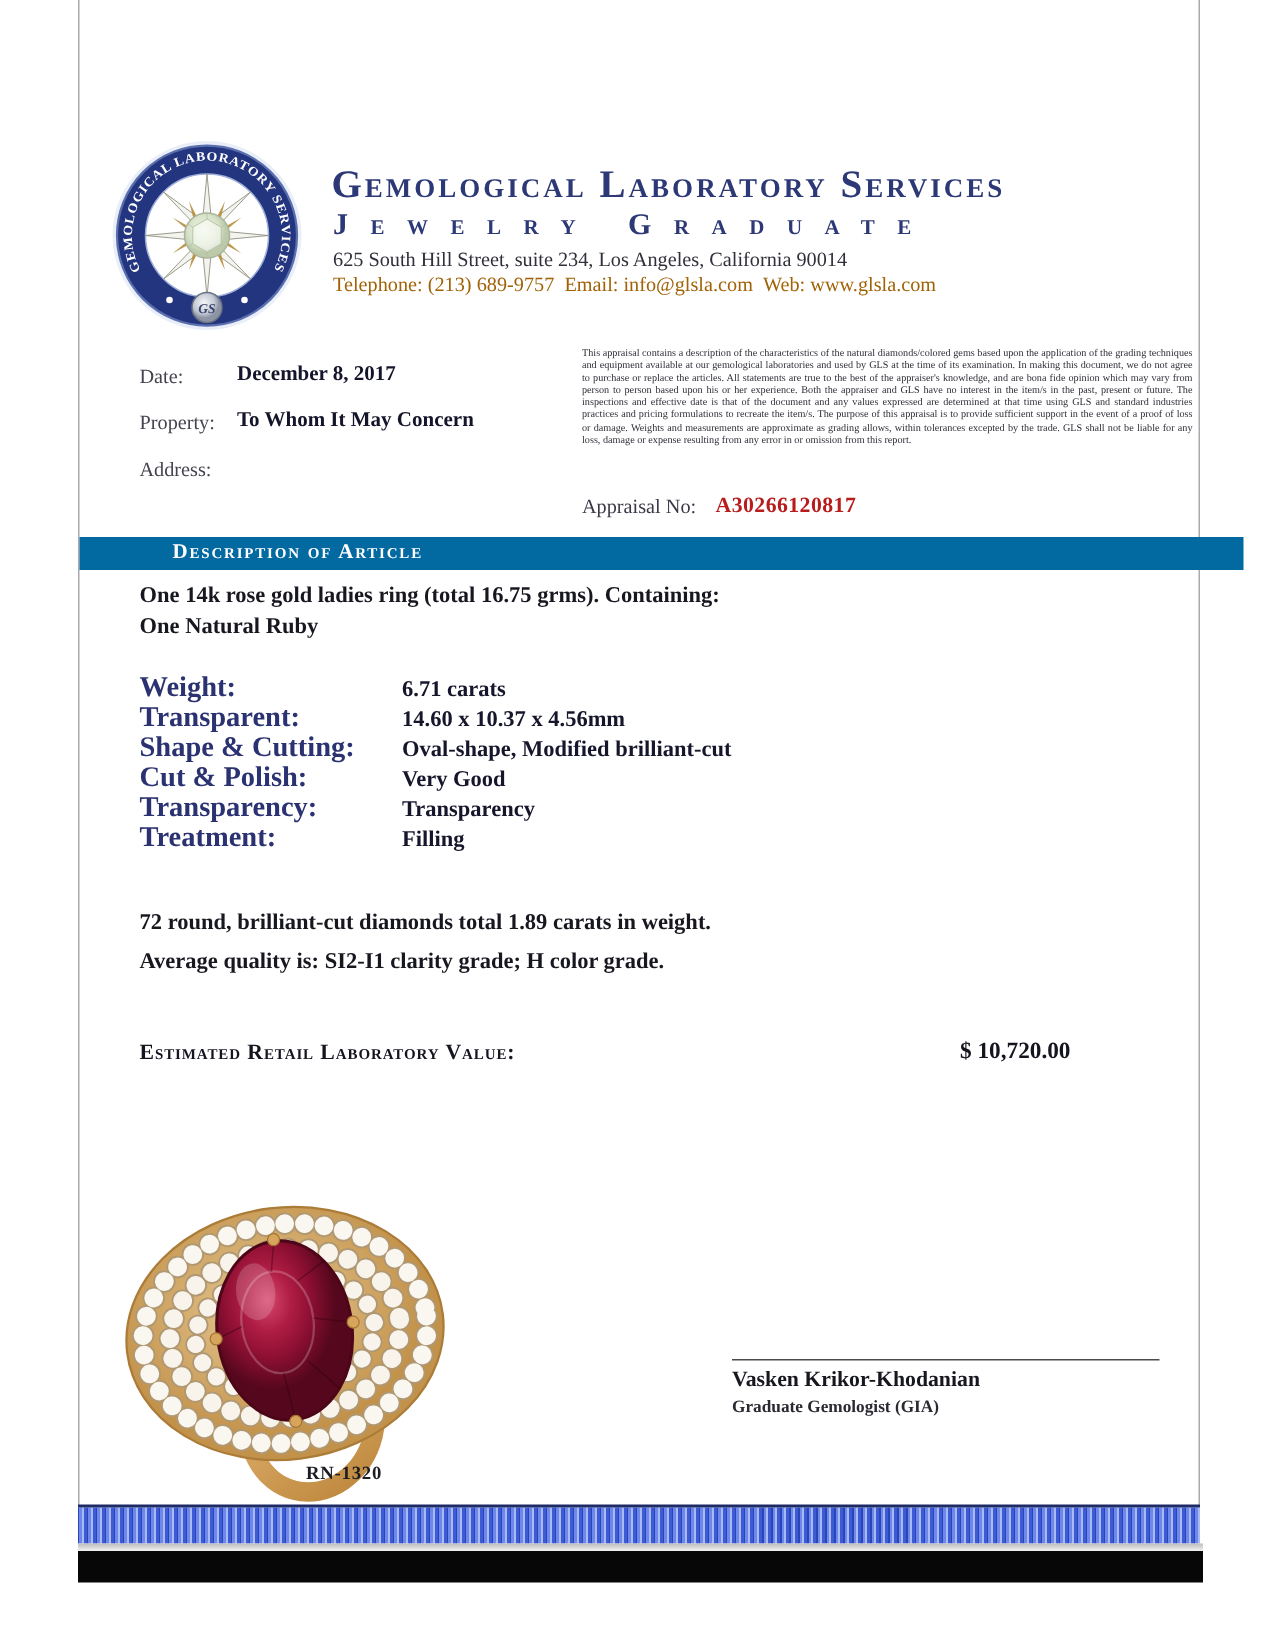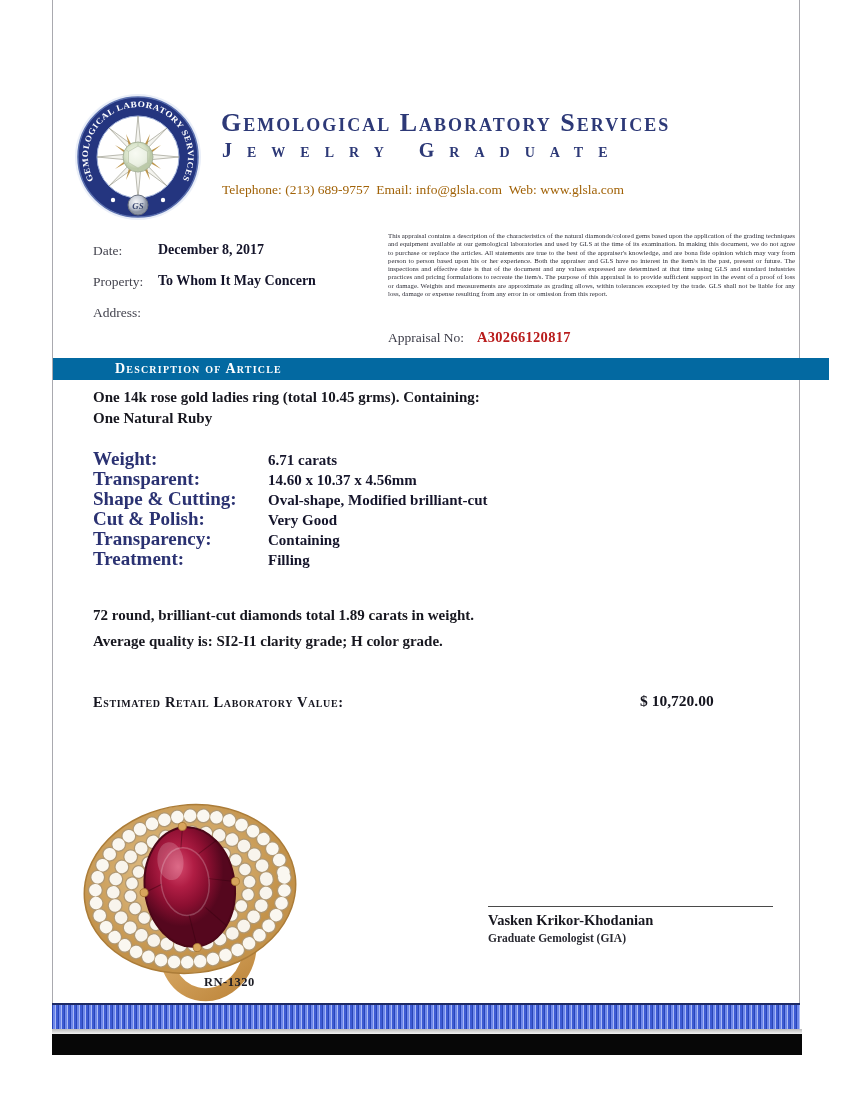--- a/index.html
+++ b/index.html
@@ -118,56 +118,57 @@
         <line x1="65" y1="75" x2="65" y2="79"></line>
       <line x1="55.5" y1="69.5" x2="52" y2="72"></line>
         <line x1="55.5" y1="58.5" x2="52" y2="56"></line>
     </g>
     <circle cx="65" cy="112" r="10" fill="url(#medG)" stroke="#6b7280" stroke-width="1"></circle>
     <text x="65" y="115.5" text-anchor="middle" font-size="9" font-style="italic" font-weight="bold" fill="#39466f" font-family="Liberation Serif, serif">GS</text>
   </svg>
 
   <div class="abs org-name">Gemological Laboratory Services</div>
   <div class="abs org-sub">Jewelry Graduate</div>
+  <div class="abs org-addr">625 South Hill Street, suite 234, Los Angeles, California 90014</div>
   <div class="abs org-contact">Telephone: (213) 689-9757 &nbsp;Email: info@glsla.com &nbsp;Web: www.glsla.com</div>
 
   <div class="abs meta-label" style="left:93px;top:243px;">Date:</div>
   <div class="abs meta-value" style="left:158px;top:242px;">December 8, 2017</div>
   <div class="abs meta-label" style="left:93px;top:274px;">Property:</div>
   <div class="abs meta-value" style="left:158px;top:273px;">To Whom It May Concern</div>
   <div class="abs meta-label" style="left:93px;top:305px;">Address:</div>
   <div class="abs meta-value" style="left:158px;top:304px;"></div>
 
   <div class="abs disclaimer">This appraisal contains a description of the characteristics of the natural diamonds/colored gems based upon the application of the grading techniques and equipment available at our gemological laboratories and used by GLS at the time of its examination. In making this document, we do not agree to purchase or replace the articles. All statements are true to the best of the appraiser's knowledge, and are bona fide opinion which may vary from person to person based upon his or her experience. Both the appraiser and GLS have no interest in the item/s in the past, present or future. The inspections and effective date is that of the document and any values expressed are determined at that time using GLS and standard industries practices and pricing formulations to recreate the item/s. The purpose of this appraisal is to provide sufficient support in the event of a proof of loss or damage. Weights and measurements are approximate as grading allows, within tolerances excepted by the trade. GLS shall not be liable for any loss, damage or expense resulting from any error in or omission from this report.</div>
 
   <div class="abs appr-label">Appraisal No:</div>
   <div class="abs appr-value">A30266120817</div>
 
   <div class="abs desc-bar">
     <div class="desc-bar-title">Description of Article</div>
   </div>
 
-  <div class="abs body-bold intro1">One 14k rose gold ladies ring (total 10.45 grms). Containing:</div>
+  <div class="abs body-bold intro1">One 14k rose gold ladies ring (total 16.75 grms). Containing:</div>
   <div class="abs body-bold intro2">One Natural Ruby</div>
 
   <div class="abs attrs">
     <div class="attr-row">
       <span class="attr-label">Weight:</span><span class="attr-value">6.71 carats</span>
     </div>
     <div class="attr-row">
       <span class="attr-label">Transparent:</span><span class="attr-value">14.60 x 10.37 x 4.56mm</span>
     </div>
     <div class="attr-row">
       <span class="attr-label">Shape &amp; Cutting:</span><span class="attr-value">Oval-shape, Modified brilliant-cut</span>
     </div>
     <div class="attr-row">
       <span class="attr-label">Cut &amp; Polish:</span><span class="attr-value">Very Good</span>
     </div>
     <div class="attr-row">
-      <span class="attr-label">Transparency:</span><span class="attr-value">Containing</span>
+      <span class="attr-label">Transparency:</span><span class="attr-value">Transparency</span>
     </div>
     <div class="attr-row">
       <span class="attr-label">Treatment:</span><span class="attr-value">Filling</span>
     </div>
   </div>
 
   <div class="abs body-bold dia1">72 round, brilliant-cut diamonds total 1.89 carats in weight.</div>
   <div class="abs body-bold dia2">Average quality is: SI2-I1 clarity grade; H color grade.</div>
 
   <div class="abs val-label">Estimated Retail Laboratory Value:</div>

